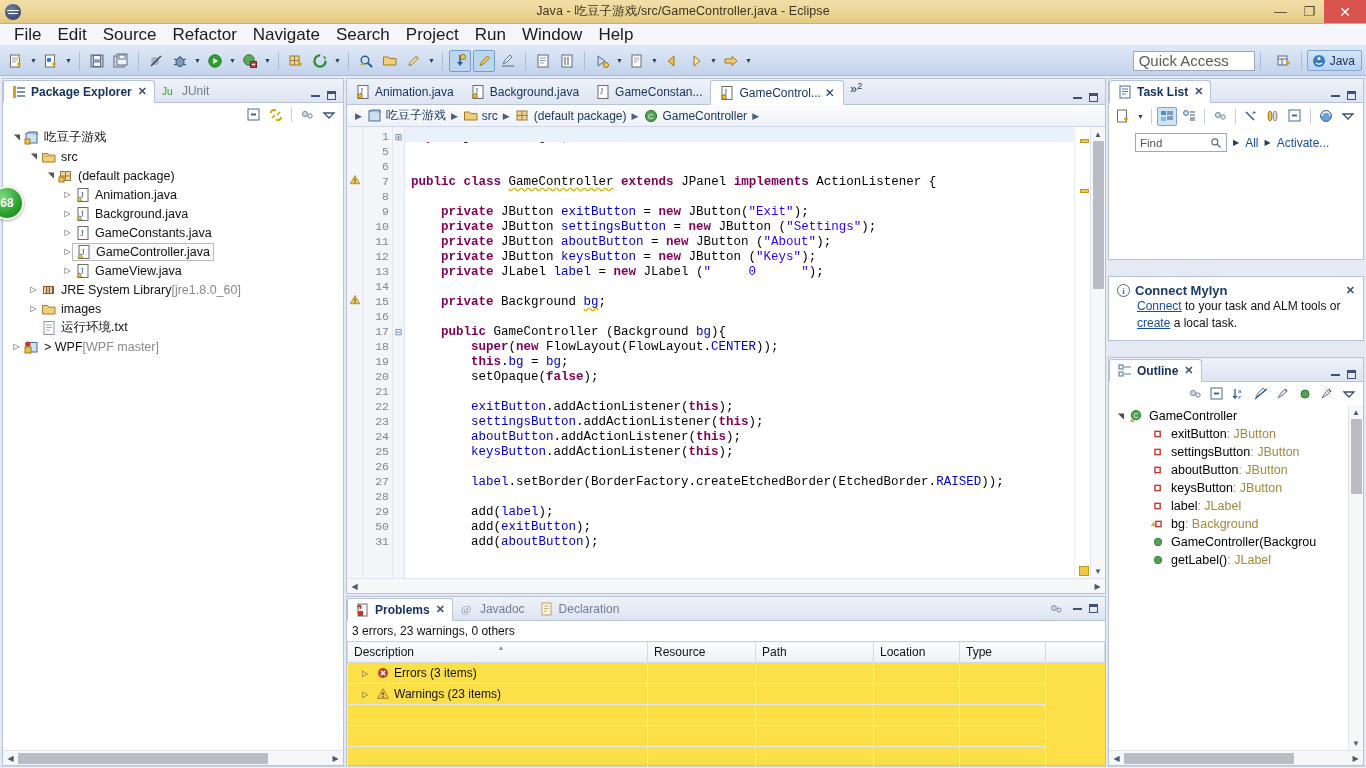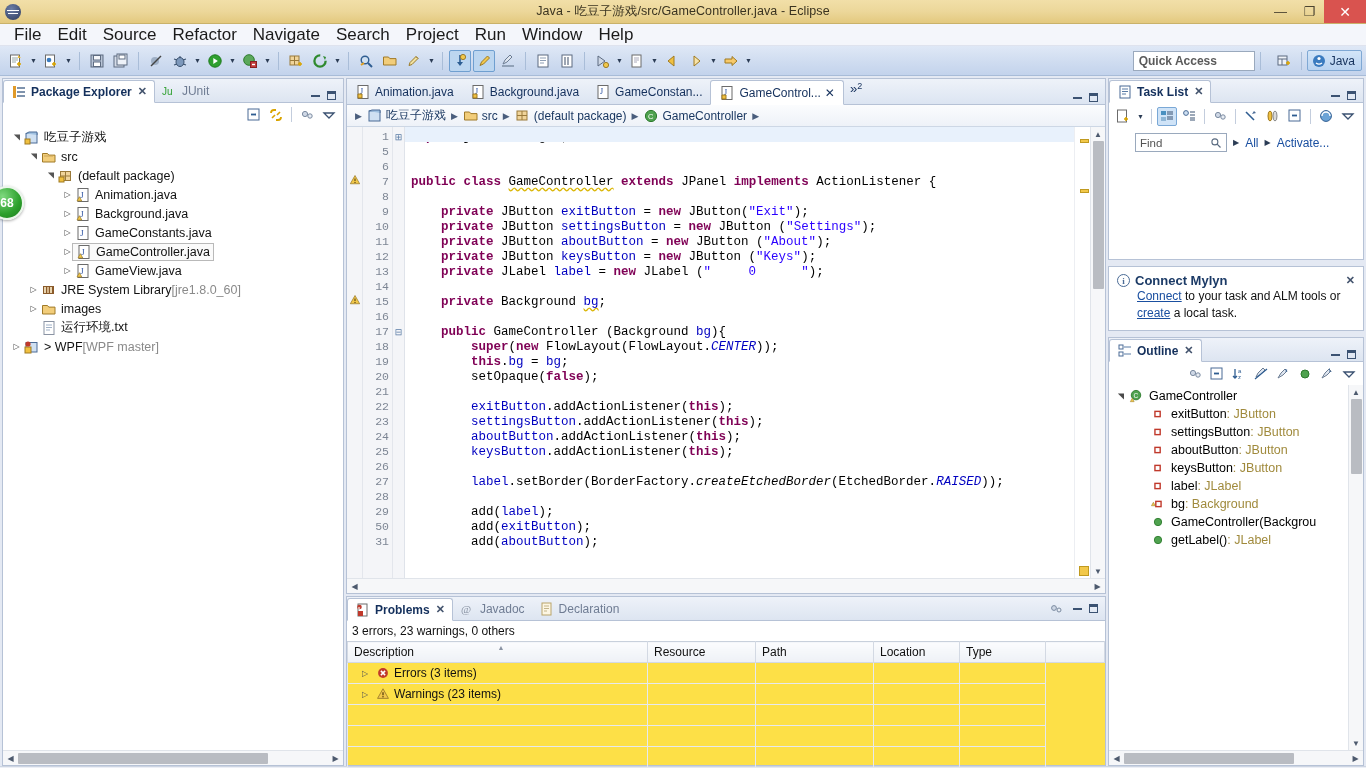--- a/index.html
+++ b/index.html
@@ -74,42 +74,42 @@
     align-items: center; justify-content: center;
     font-size: 7px; color: #2b3c55;
   }
   .ic { width: 16px; height: 16px; display: block; }
 
   #quick-access {
     margin-left: auto;
     width: 122px; height: 20px;
     background: #fff; border: 1px solid #9aa9bd;
     display: flex; align-items: center; padding: 0 5px;
-    font-size: 12px; color: #5a5a5a; font-weight: bold;
+    font-size: 15px; color: #5a5a5a;
   }
   #persp-bar { display: flex; align-items: center; margin-left: 6px; }
   #persp-java {
     display: flex; align-items: center; gap: 3px;
     background: linear-gradient(to bottom,#d3e5f8,#b9d3f0);
     border: 1px solid #7fa8d4; border-radius: 2px;
     padding: 1px 6px 1px 3px; height: 21px; font-size: 12px; color: #15325c;
   }
 
   
   #workbench {
     position: relative;
     height: 690px;
     display: flex;
     padding: 2px 2px 0 2px;
     gap: 2px;
     background: #e4e9f3;
   }
   #col-left  { width: 342px; display: flex; flex-direction: column; }
   #col-mid   { flex: 1; display: flex; flex-direction: column; gap: 2px; }
-  #col-right { width: 256px; display: flex; flex-direction: column; gap: 6px; }
+  #col-right { width: 256px; display: flex; flex-direction: column; gap: 16px; }
 
   
   .view { background: #fff; border: 1px solid #b6c2d6; display: flex; flex-direction: column; min-height: 0; }
   .view-tabs {
     height: 24px; display: flex; align-items: flex-end;
     background: linear-gradient(to bottom,#eef2f9,#dde5f1);
     border-bottom: 1px solid #b6c2d6; position: relative;
   }
   .vtab {
     display: flex; align-items: center; gap: 4px;
@@ -185,21 +185,21 @@
   #fold-col { width: 12px; background: #f4f5f8; border-right: 1px solid #dfe3ea; flex: 0 0 12px; padding-top: 3px; }
   #code-text {
     flex: 1; padding: 3px 0 0 6px;
     font-family: "Liberation Mono", monospace; font-size: 12.5px;
     line-height: 15px; white-space: pre; color: #000; overflow: hidden;
   }
   .cl { height: 15px; }
   .kw  { color: #7f0055; font-weight: bold; }
   .str { color: #2a00ff; }
   .fld { color: #0000c0; }
-  .stat{ color: #0000c0; font-style: italic; }
+  .stat{ color: #0000c0; }
   .sq  { text-decoration: underline; text-decoration-style: wavy;
          text-decoration-color: #d9b400; text-underline-offset: 2px; }
   #line1-hl { position: absolute; left: 0; right: 0; top: 0; height: 15px; background: #e8f1fc; }
 
   .vscroll { width: 15px; background: #f6f7f9; border-left: 1px solid #e0e4ea;
              display: flex; flex-direction: column; align-items: center; flex: 0 0 15px; }
   .vscroll .arr { height: 14px; font-size: 8px; color: #4d5a6e; display: flex; align-items: center; }
   .vscroll .thumb { width: 11px; background: #b9bcc2; border-radius: 1px; }
   .hscroll { height: 15px; background: #f6f7f9; border-top: 1px solid #e0e4ea;
              display: flex; align-items: center; }

